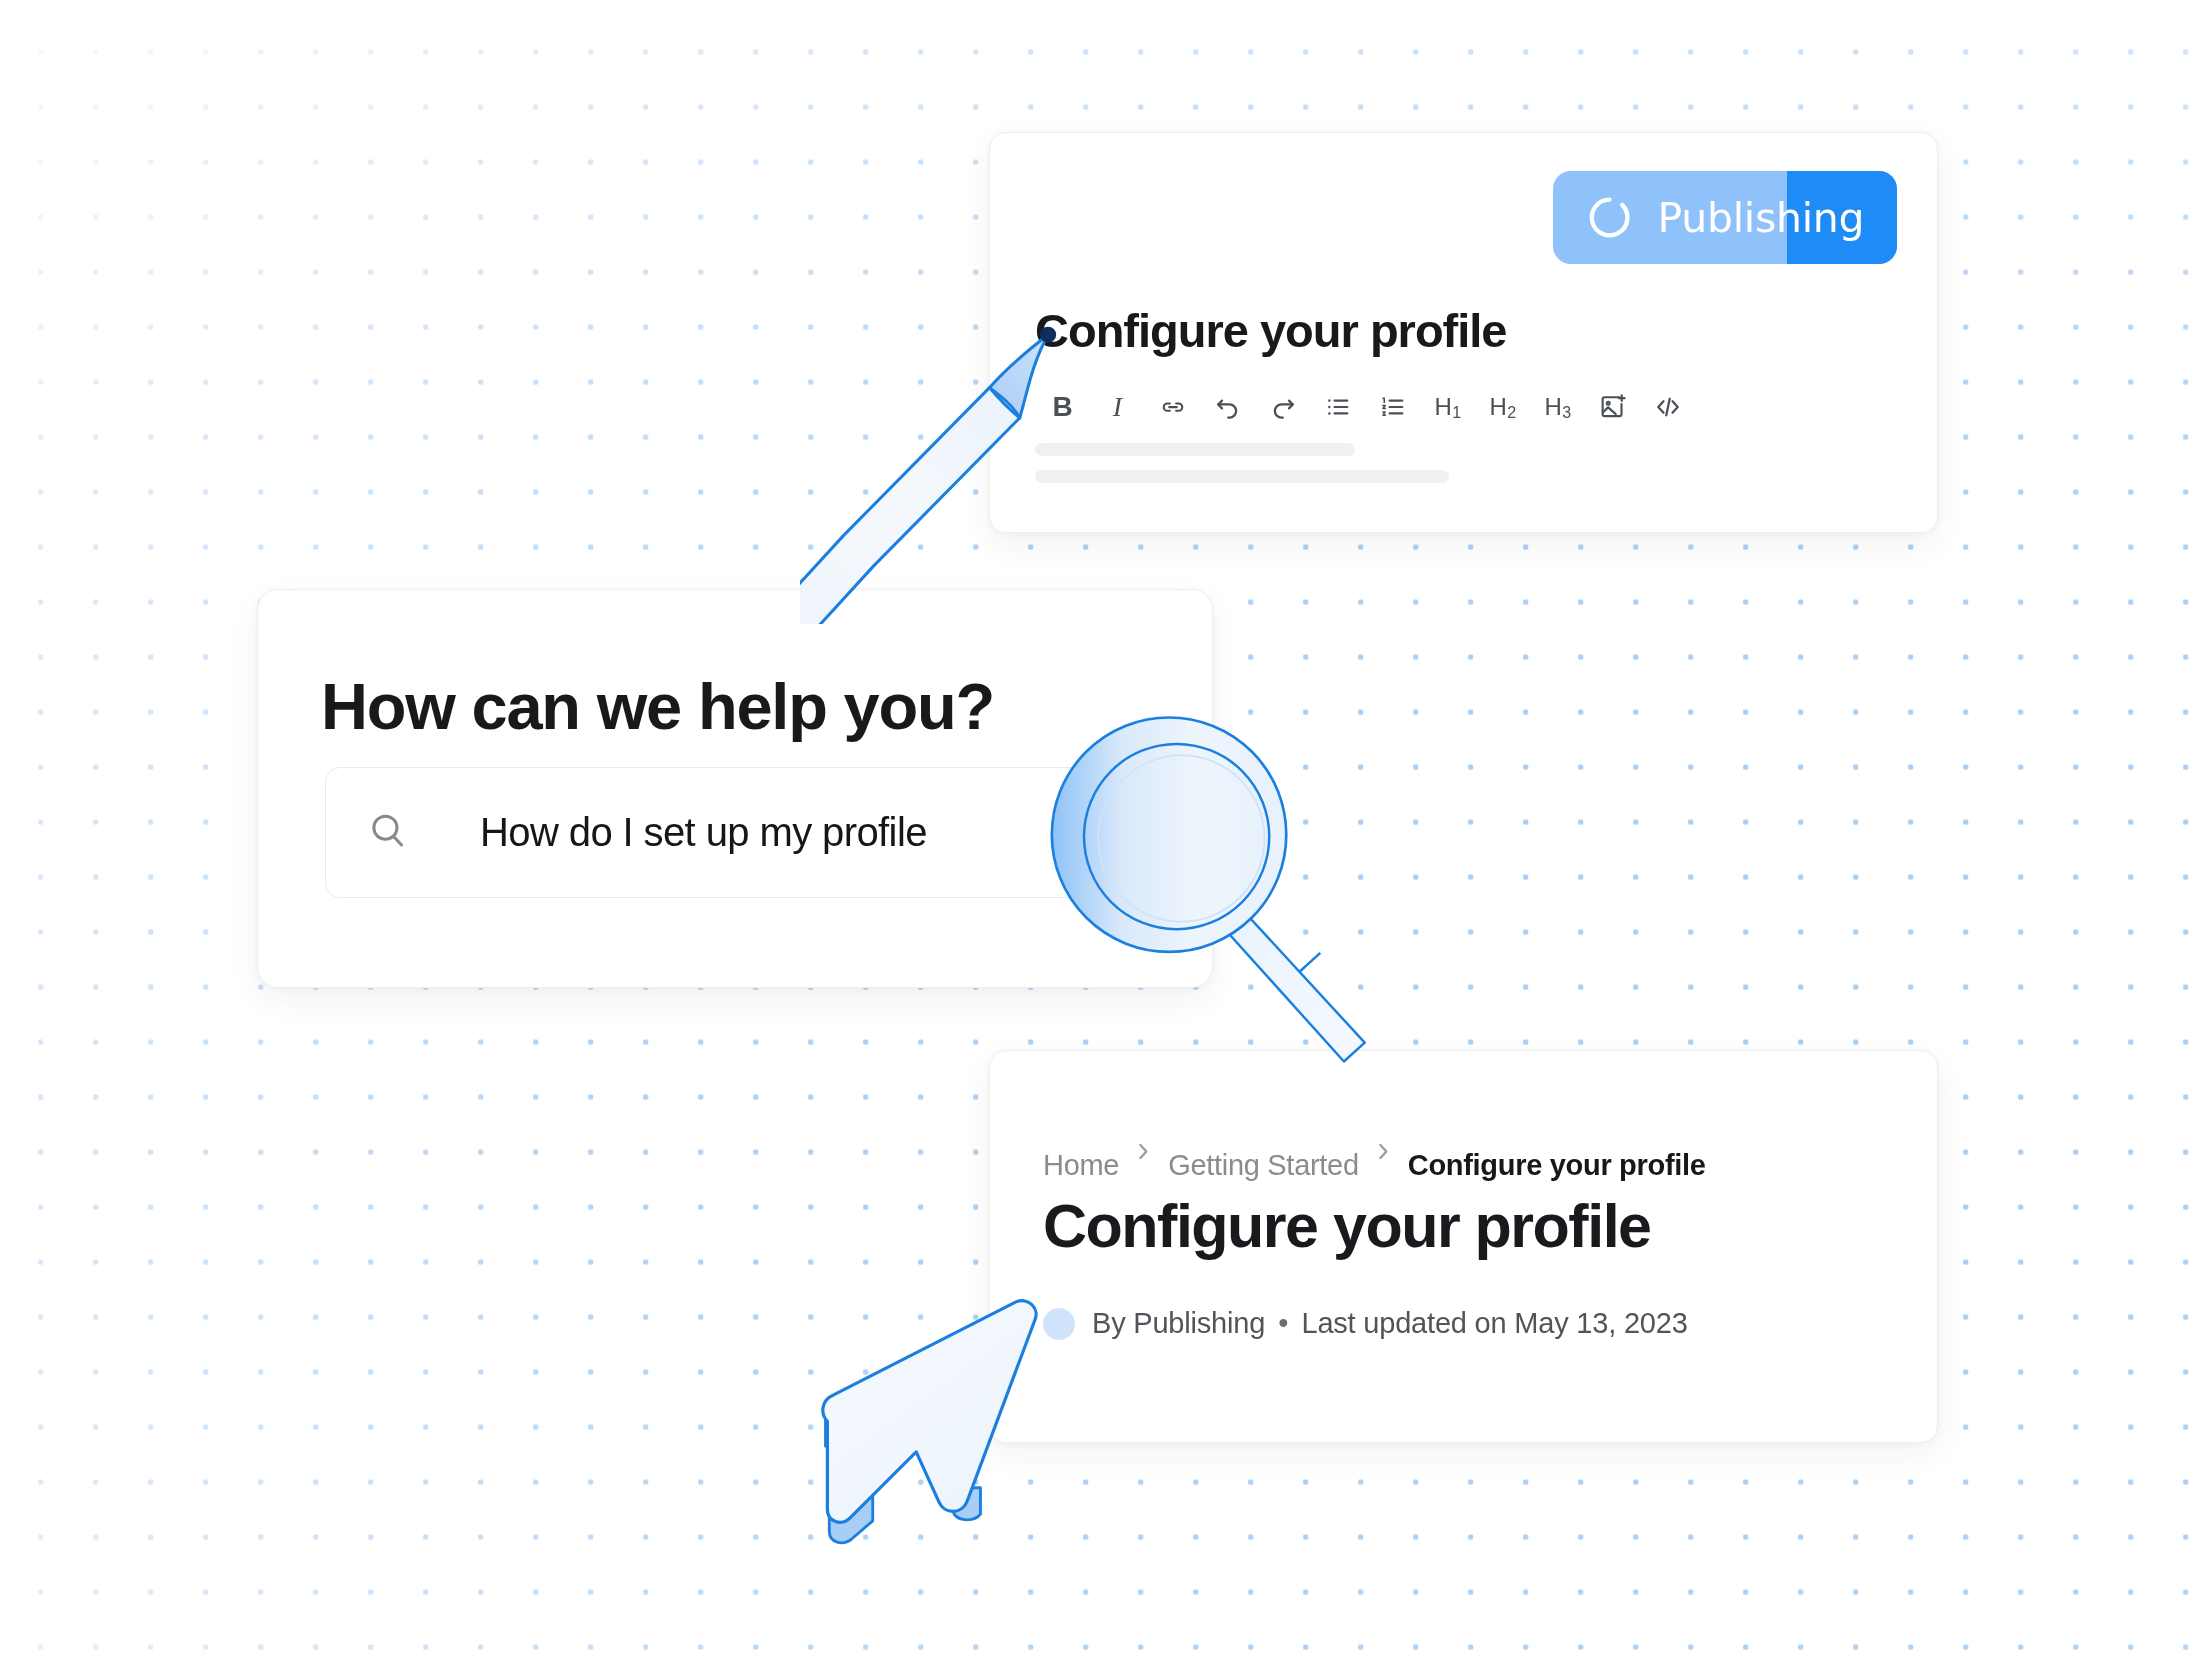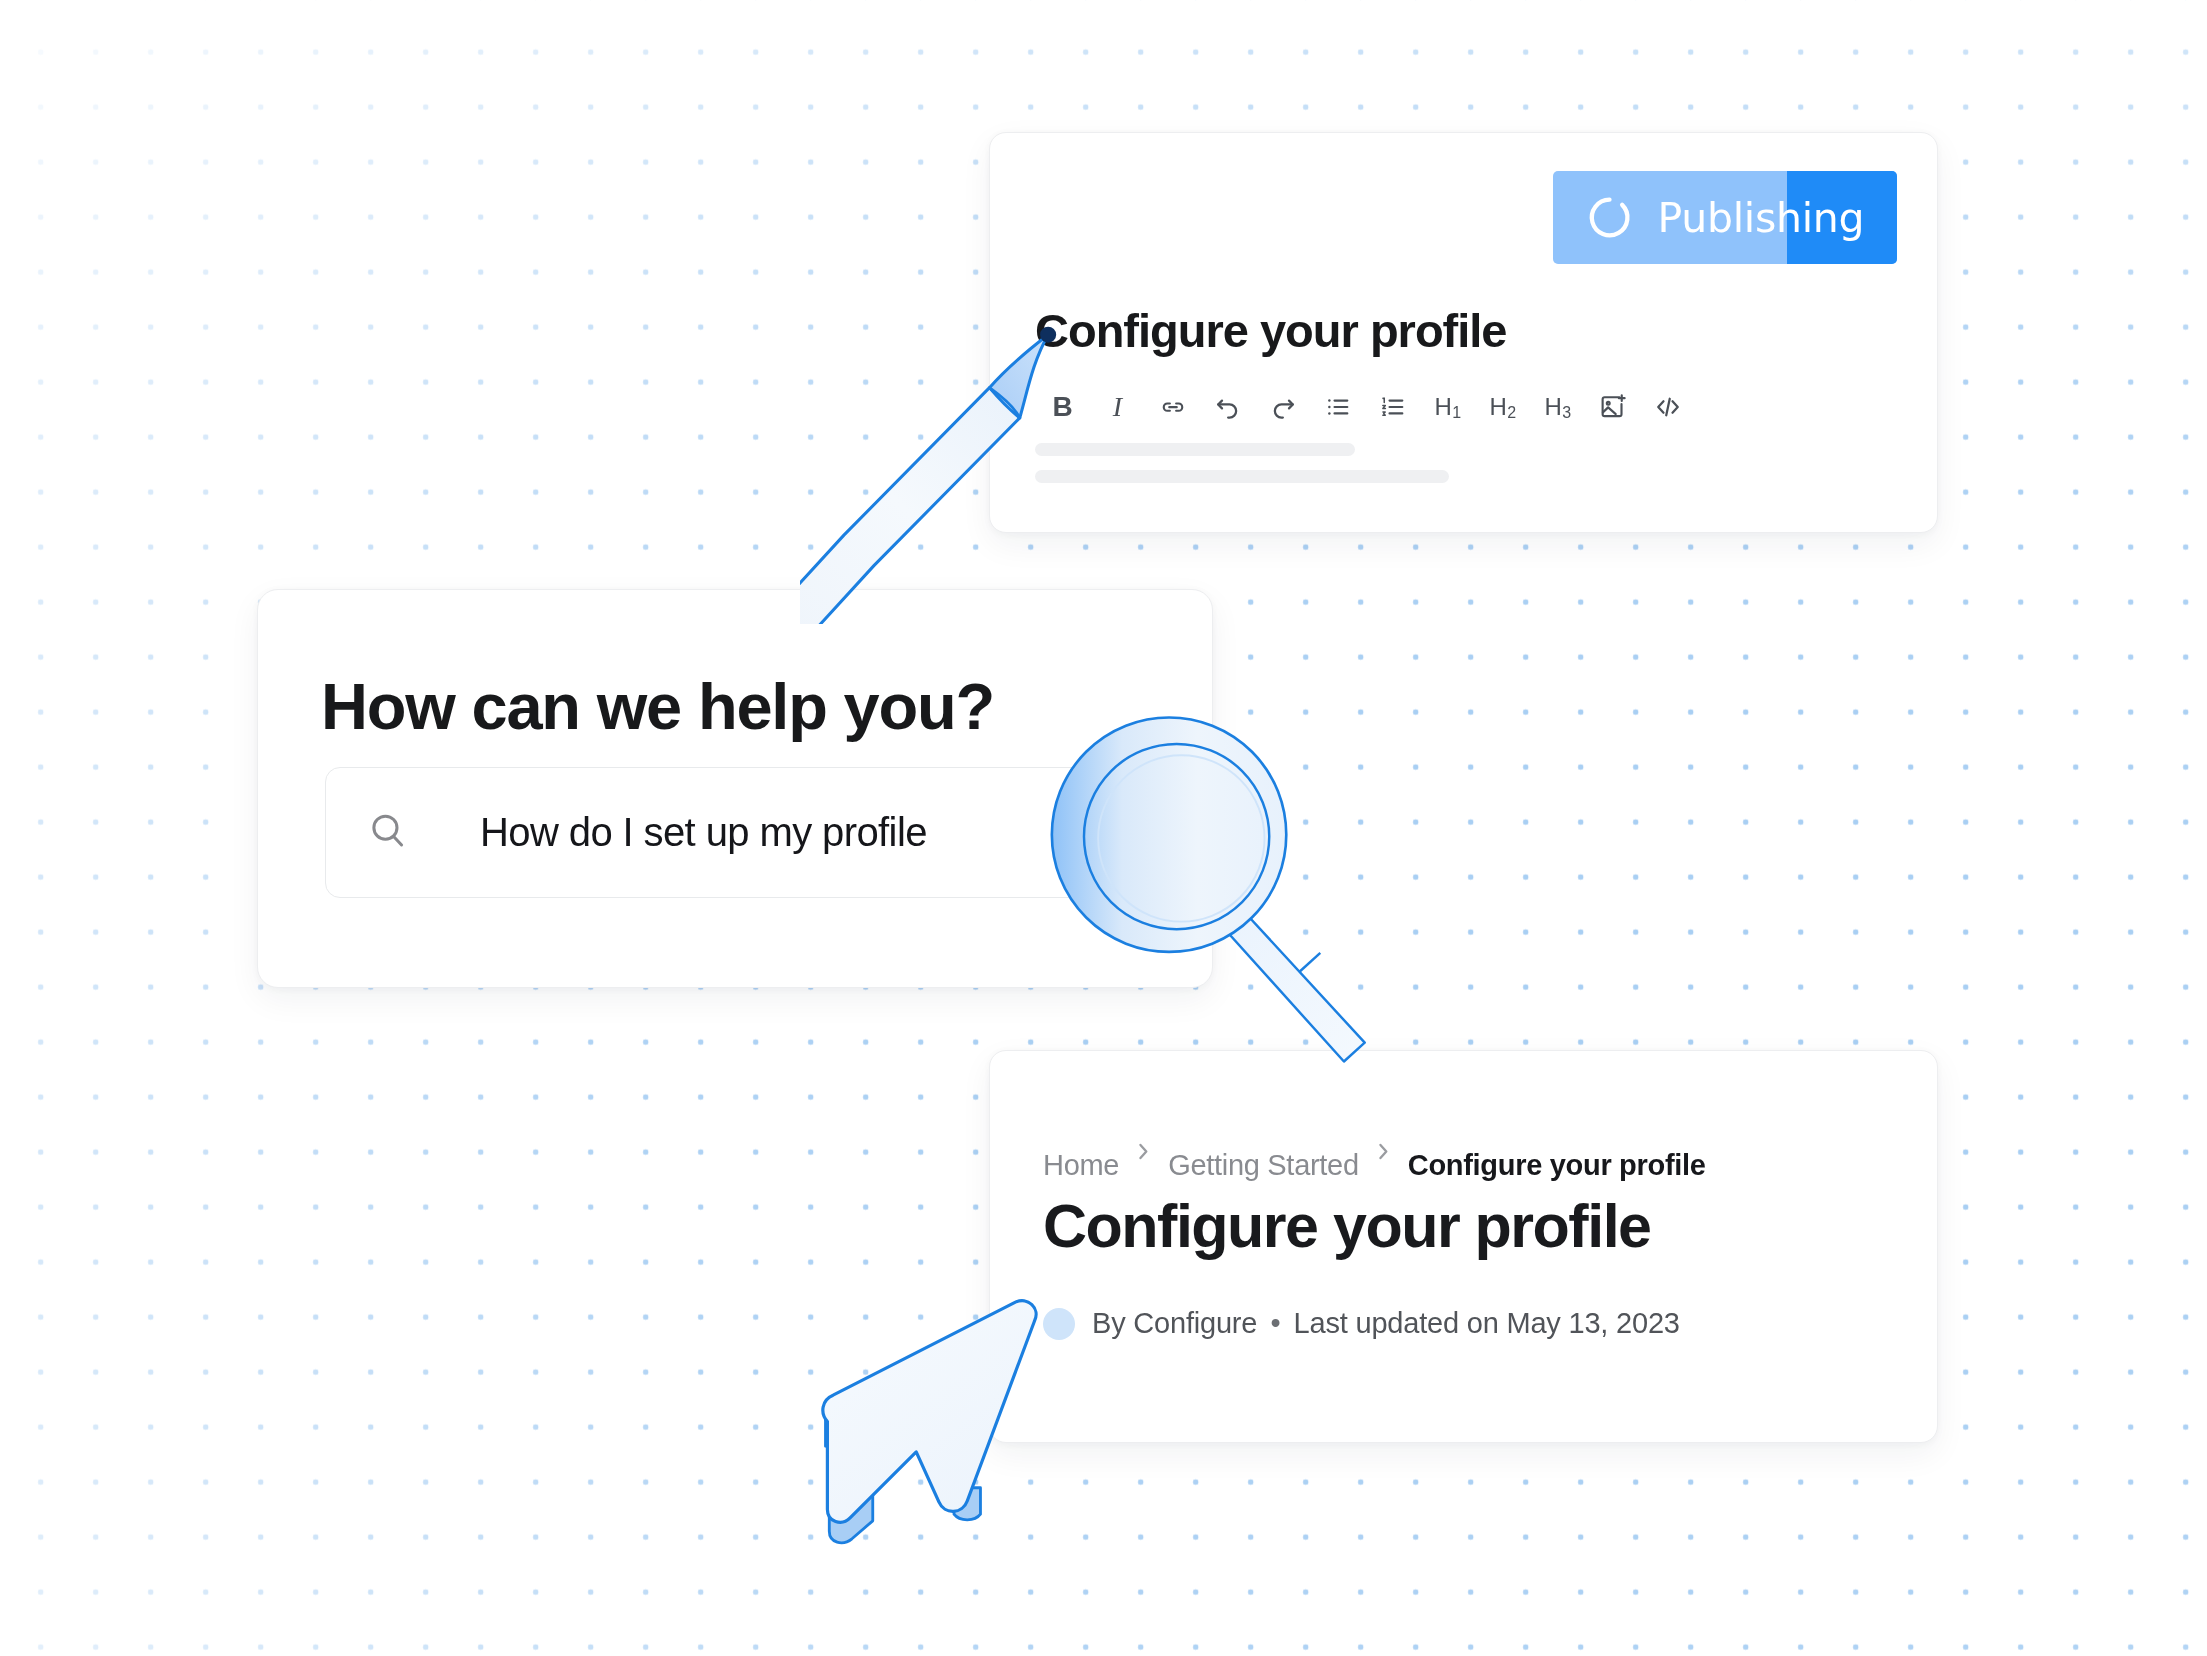--- a/index.html
+++ b/index.html
@@ -44,21 +44,21 @@
     height: 401px;
     border-radius: 17px;
   }
 
   #publish-button {
     position: absolute;
     right: 40px;
     top: 38px;
     width: 344px;
     height: 93px;
-    border-radius: 5px;
+    border-radius: 18px;
     border: none;
     padding: 0;
     overflow: hidden;
     background: #8fc2fb;
     display: flex;
     align-items: center;
     cursor: pointer;
   }
   #publish-progress-fill {
     position: absolute;
@@ -381,21 +381,21 @@
           <path d="M3.4 3.4 8.4 9l-5 5.6"></path>
         </svg>
     </span>
     <span class="crumb current">Configure your profile</span>
   </nav>
 
   <h1 id="article-title">Configure your profile</h1>
 
   <div id="article-meta">
     <span id="avatar"></span>
-    <span>By Configure</span>
+    <span>By Publishing</span>
     <span class="dot-sep">•</span>
     <span>Last updated on May 13, 2023</span>
   </div>
 </div>
 
 <div class="illus" id="pencil-illus">
   <svg width="379" height="312" viewBox="0 0 400 330" fill="none">
     <defs>
       <linearGradient id="pencilBody" x1="0" y1="1" x2="1" y2="0">
         <stop offset="0" stop-color="#eef4fb"></stop>

